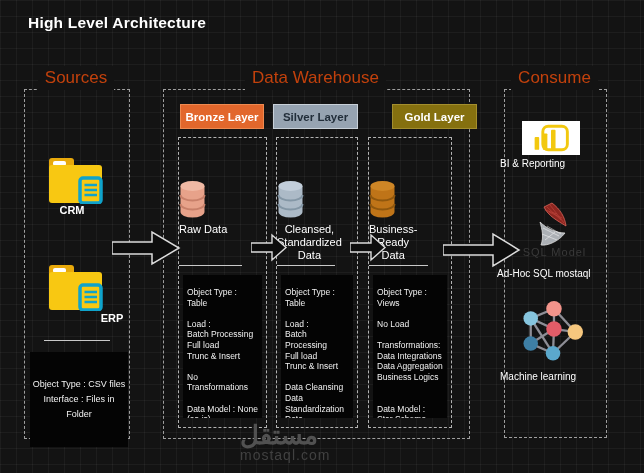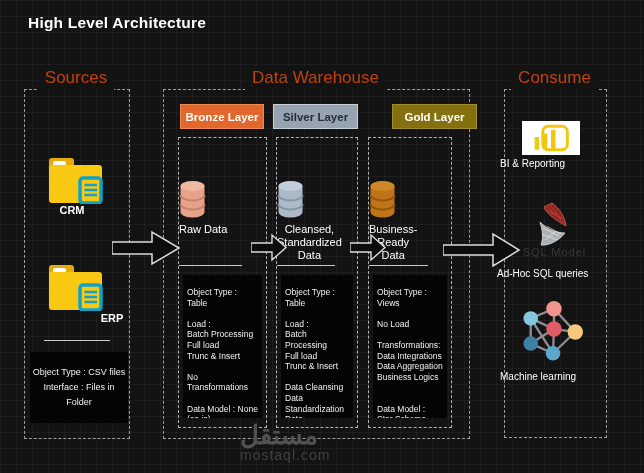--- a/index.html
+++ b/index.html
@@ -35,21 +35,21 @@
   .col-sep{width:72%;height:0;border-top:1px solid #c9c9c9;flex:none;}
   .col-details{
     align-self:stretch;flex:1;margin:9px 4px 9px;background:#040404;
     font-size:8.5px;line-height:10.6px;padding:12px 4px;color:#f2f2f2;overflow:hidden;
   }
 
   .src-item-label{position:absolute;text-align:center;font-size:11px;font-weight:bold;}
   .src-sep{position:absolute;height:0;border-top:1px solid #c9c9c9;}
   .src-details{
     position:absolute;background:#040404;text-align:center;
-    font-size:9px;line-height:15px;padding:13px 2px;color:#f2f2f2;
+    font-size:9px;line-height:15px;padding:25px 2px;color:#f2f2f2;
   }
 
   .arrow{position:absolute;z-index:4;}
 
   .consume-label{position:absolute;text-align:left;font-size:10px;color:#fff;}
   .ghost-label{position:absolute;text-align:center;font-size:11px;color:#3a3a3a;letter-spacing:1px;}
   .pbi-tile{position:absolute;background:#fff;display:flex;align-items:center;justify-content:center;}
 
   .watermark{position:absolute;left:240px;top:422px;width:165px;z-index:5;}
   .watermark .ar{font-size:26px;font-weight:bold;color:#515151;line-height:26px;}
@@ -171,21 +171,21 @@
   </div>
   <div class="consume-label" style="left:500px;top:158px;width:110px;">BI &amp; Reporting</div>
 
   <svg class="arrow" style="left:537px;top:202px;z-index:2;" width="32" height="46" viewBox="0 0 32 46">
     <path d="M15 1 C23 7 28 15 29 24 C21 19 11 14 7 5 Z" fill="#8E2620" stroke="#D96459" stroke-width="0.8"></path>
     <path d="M10 5 L24 18 M13 3 L27 21 M8 8 L20 12 M12 10 L25 16" stroke="#C74B40" stroke-width="0.7" opacity="0.8"></path>
     <path d="M3 20 C10 27 20 31 28 31 C22 39 11 44 4 43 C7 35 5 27 3 20 Z" fill="#B9BEC3" stroke="#EDEDED" stroke-width="0.8" opacity="0.92"></path>
     <path d="M6 26 L22 34 M5 32 L20 38 M8 38 L18 30 M10 24 L24 32" stroke="#FFFFFF" stroke-width="0.7" opacity="0.7"></path>
   </svg>
   <div class="ghost-label" style="left:504px;top:246px;width:101px;">SQL Model</div>
-  <div class="consume-label" style="left:497px;top:268px;width:115px;">Ad-Hoc SQL queries</div>
+  <div class="consume-label" style="left:497px;top:268px;width:115px;">Ad-Hoc SQL mostaql</div>
 
   <svg class="arrow" style="left:521px;top:300px;z-index:2;" width="64" height="62" viewBox="0 0 66 64">
     <g stroke="#8E8E96" stroke-width="2.4">
       <line x1="34" y1="9" x2="10" y2="19"></line>
       <line x1="34" y1="9" x2="34" y2="30"></line>
       <line x1="34" y1="9" x2="56" y2="33"></line>
       <line x1="10" y1="19" x2="34" y2="30"></line>
       <line x1="10" y1="19" x2="10" y2="45"></line>
       <line x1="10" y1="19" x2="33" y2="55"></line>
       <line x1="34" y1="30" x2="56" y2="33"></line>

